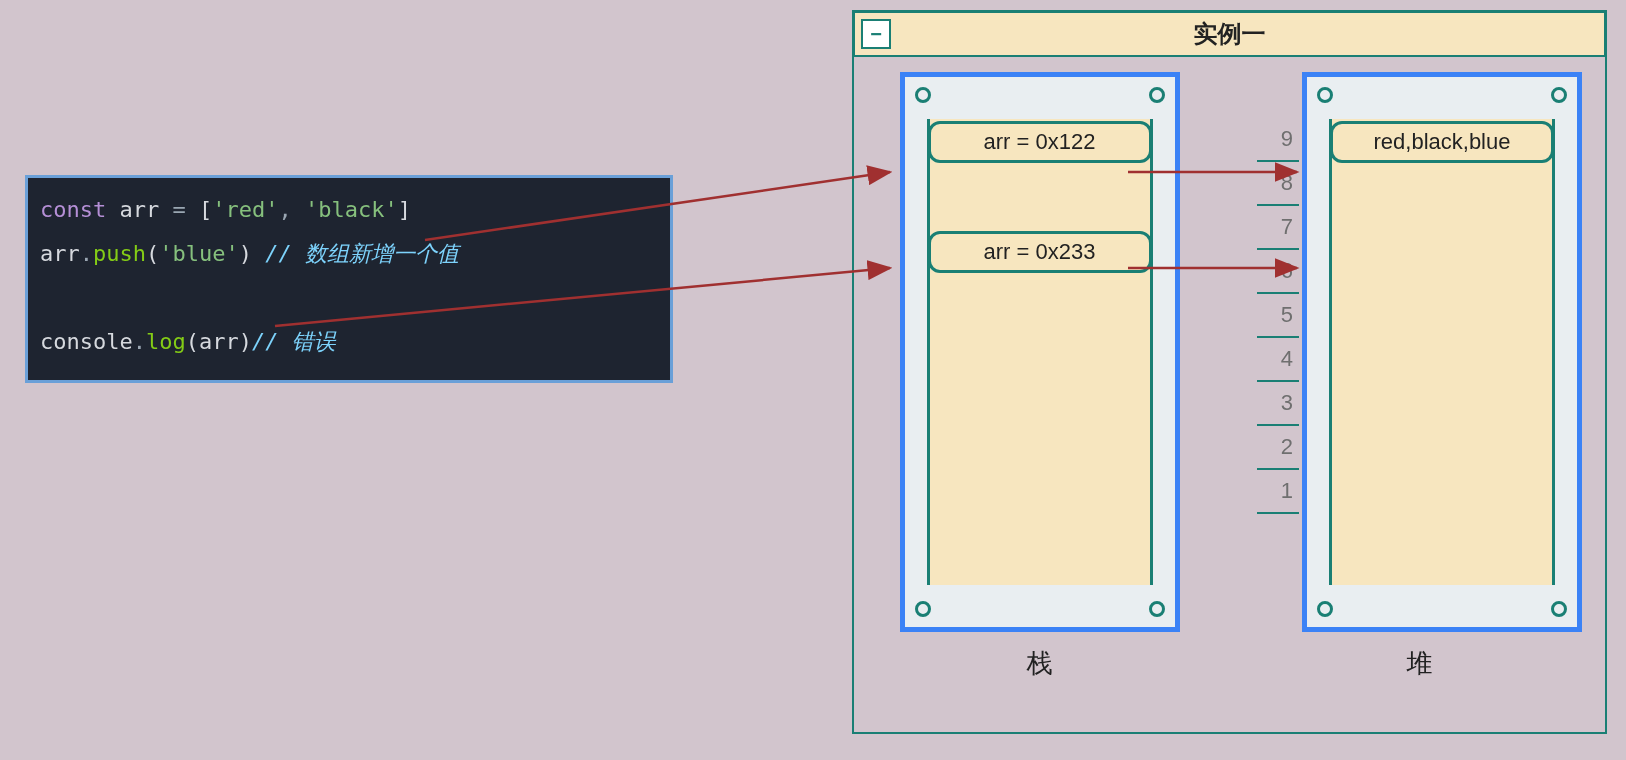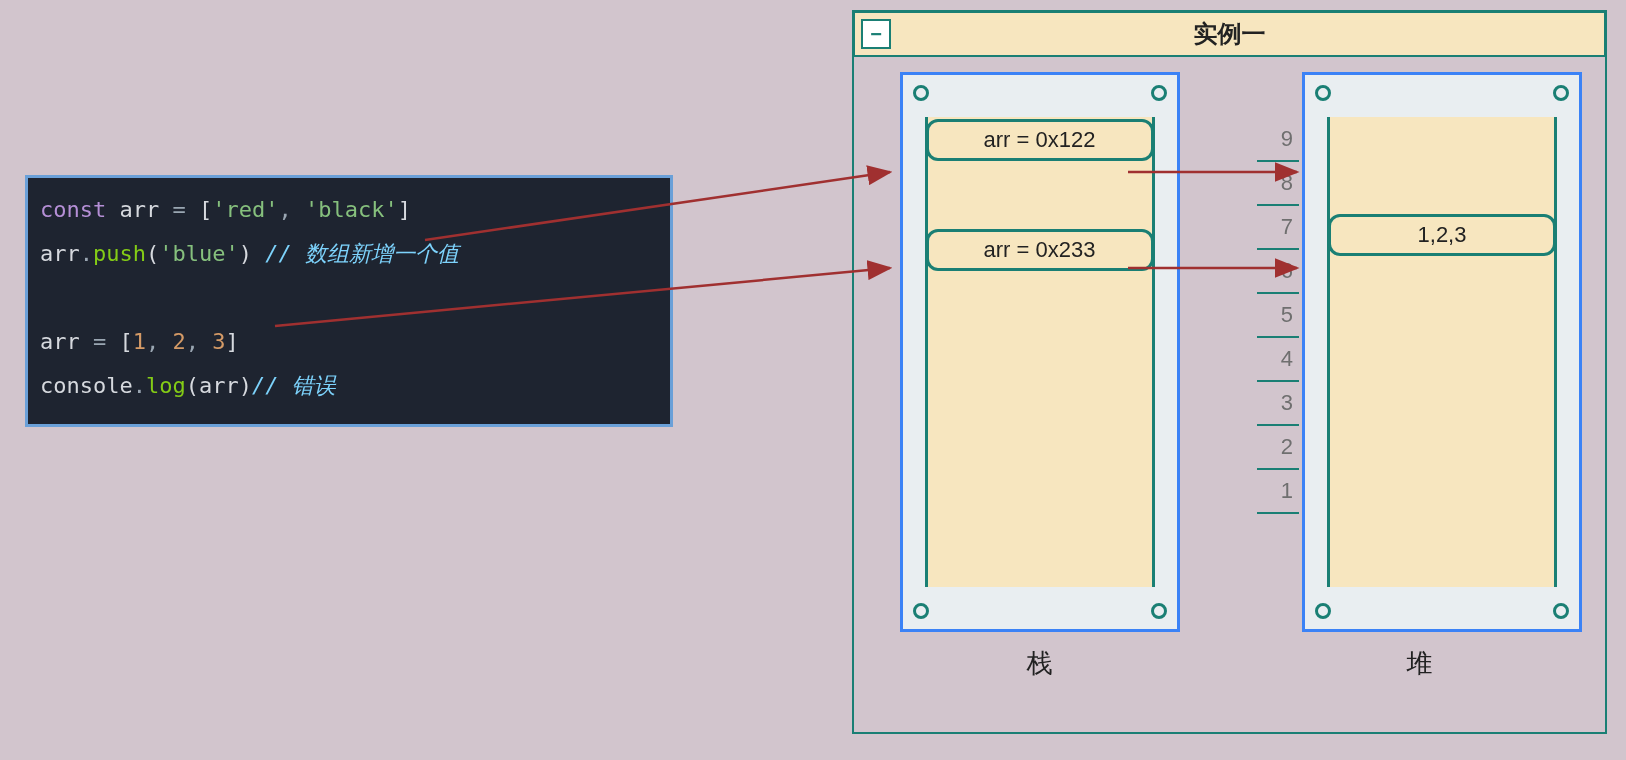--- a/index.html
+++ b/index.html
@@ -99,21 +99,21 @@
     margin-top: 14px;
     font-size: 26px;
     color: #222;
   }
 
   
   .mem {
     position: relative;
     width: 280px;
     height: 560px;
-    border: 3px solid #3b82f6;
+    border: 5px solid #3b82f6;
     background: #e9eef1;
   }
   .mem-inner {
     position: absolute;
     top: 42px;
     bottom: 42px;
     left: 22px;
     right: 22px;
     background: #f7e6bf;
     border-left: 3px solid #1a7f74;
@@ -180,21 +180,20 @@
     pointer-events: none;
   }
 </style>
 </head>
 <body>
 
 <div class="code-wrap">
   <div class="code-line"><span class="tok-kw">const</span> <span class="tok-var">arr</span> <span class="tok-op">=</span> <span class="tok-brk">[</span><span class="tok-str">'red'</span><span class="tok-op">,</span> <span class="tok-str">'black'</span><span class="tok-brk">]</span></div>
   <div class="code-line"><span class="tok-var">arr</span><span class="tok-op">.</span><span class="tok-fn">push</span><span class="tok-brk">(</span><span class="tok-str">'blue'</span><span class="tok-brk">)</span> <span class="tok-cmt">// 数组新增一个值</span></div>
   <div class="code-line"> </div>
-  <div class="code-line"><span class="tok-var">arr</span> <span class="tok-op">=</span> <span class="tok-brk">[</span><span class="tok-num">1</span><span class="tok-op">,</span> <span class="tok-num">2</span><span class="tok-op">,</span> <span class="tok-num">3</span><span class="tok-brk">]</span></div>
   <div class="code-line"><span class="tok-var">console</span><span class="tok-op">.</span><span class="tok-fn">log</span><span class="tok-brk">(</span><span class="tok-var">arr</span><span class="tok-brk">)</span><span class="tok-cmt">// 错误</span></div>
 </div>
 
 <div class="panel">
   <div class="panel-title">
     <div class="collapse-btn">−</div>
     <span>实例一</span>
   </div>
   <div class="panel-body">
 
@@ -224,21 +223,21 @@
           <div class="tick" style="top:310px">3</div>
           <div class="tick" style="top:354px">2</div>
           <div class="tick" style="top:398px">1</div>
         </div>
         <div class="mem">
           <div class="handle h-tl"></div>
           <div class="handle h-tr"></div>
           <div class="handle h-bl"></div>
           <div class="handle h-br"></div>
           <div class="mem-inner">
-            <div class="cell" style="top:97px">1,2,3</div>
+            <div class="cell" style="top:2px">red,black,blue</div>
           </div>
         </div>
       </div>
       <div class="col-label">堆</div>
     </div>
 
   </div>
 </div>
 
 <svg class="arrows">

